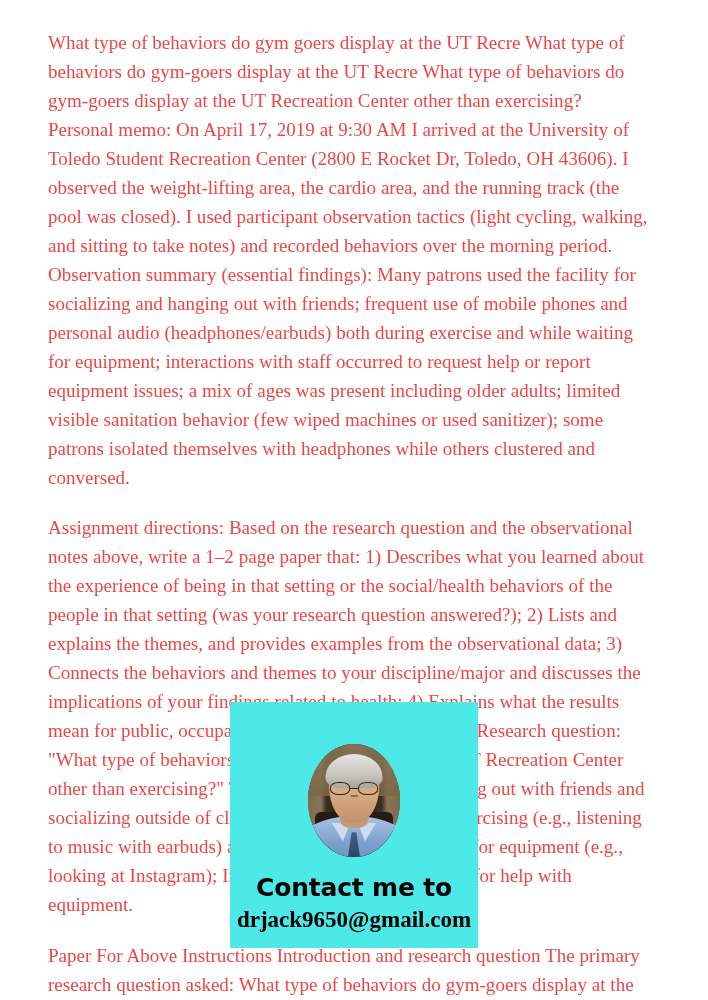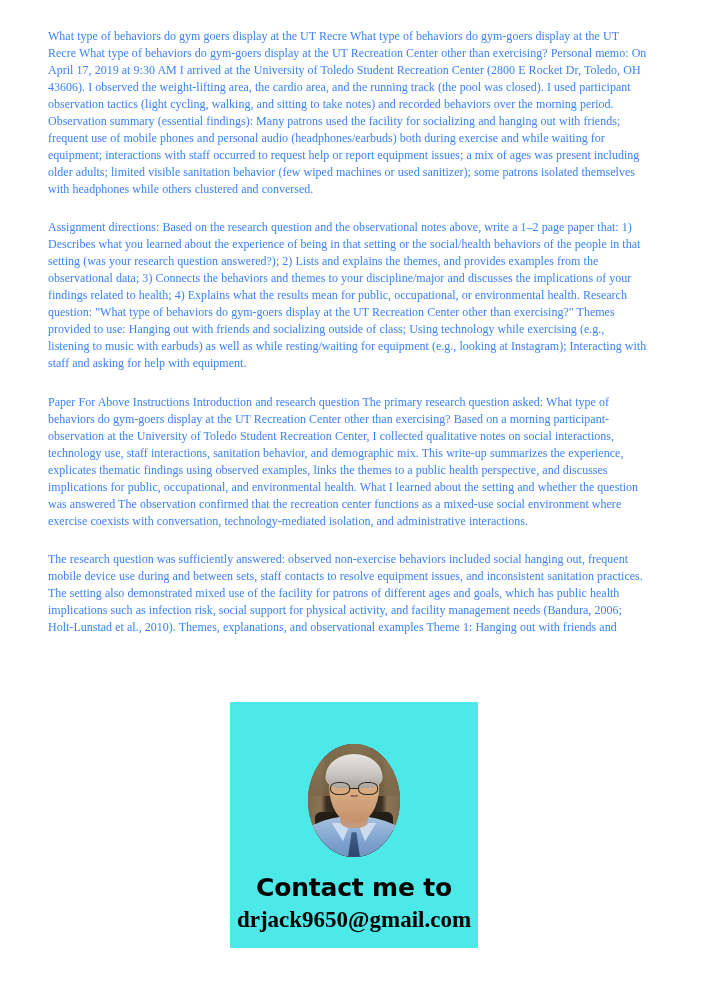--- a/index.html
+++ b/index.html
@@ -19,23 +19,23 @@
     position: absolute;
     left: 0;
     top: 0;
     width: 708px;
     height: 1000px;
     padding: 28px 48px 0 48px;
     box-sizing: border-box;
   }
 
   .para {
-    font-size: 12px;
-    line-height: 17px;
-    color: #3b82f6;
+    font-size: 19px;
+    line-height: 29px;
+    color: #ef4444;
     text-align: left;
     margin: 0 0 21.4px 0;
     letter-spacing: 0.01px;
     word-spacing: 0.1px;
     width: 600px;
   }
 
   
   #promo {
     position: absolute;

